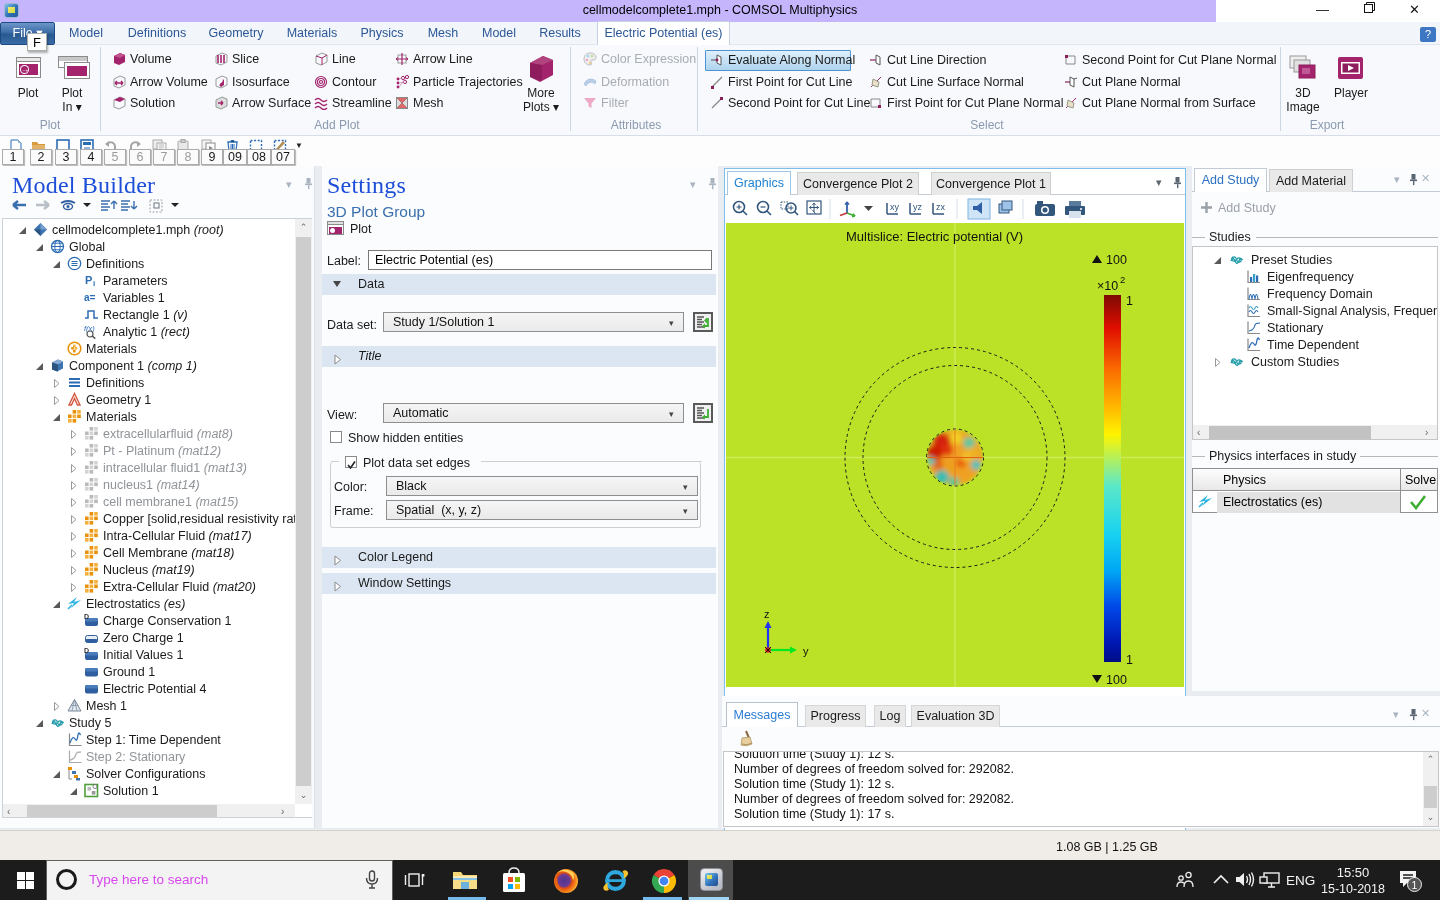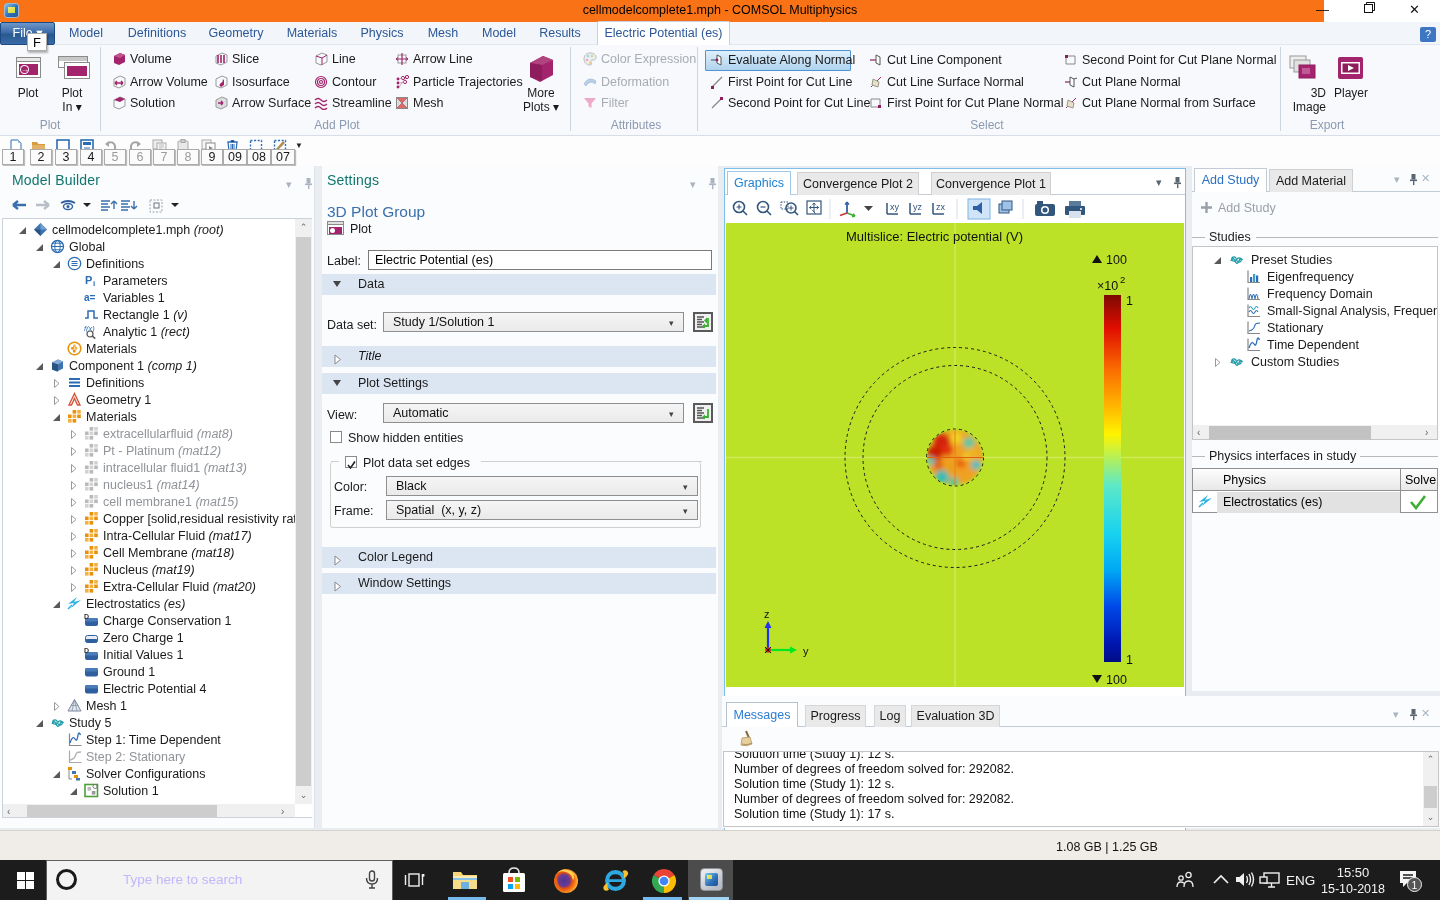--- a/index.html
+++ b/index.html
@@ -2,21 +2,21 @@
 <html><head>
 <meta charset="utf-8">
 <style>
 html,body{margin:0;padding:0;width:1440px;height:900px;overflow:hidden;
  font-family:"Liberation Sans",sans-serif;background:#fff;}
 *{box-sizing:border-box;}
 .abs{position:absolute;}
 #stage{position:relative;width:1440px;height:900px;background:#fff;}
 
 
-#titlebar{left:0;top:0;width:1324px;height:22px;background:#f97316;}
+#titlebar{left:0;top:0;width:1216px;height:22px;background:#c4b5fd;}
 #title{left:0;top:3px;width:1440px;text-align:center;font-size:12.5px;color:#000;}
 .winbtn{top:0;height:22px;width:45px;color:#111;font-size:13px;text-align:center;line-height:20px;}
 
 
 #tabrow{left:0;top:22px;width:1440px;height:23px;background:#f2f5fa;border-bottom:1px solid #e3e8f0;}
 .rtab{top:22px;height:23px;line-height:23px;font-size:12.5px;color:#2b5796;text-align:center;}
 #filebtn{left:0;top:22px;width:55px;height:23px;border-radius:2px;
  background:linear-gradient(#6d97c8 0%,#3c6ba8 45%,#28598f 55%,#3a6ba6 100%);
  border:1px solid #1d4a85;color:#fff;font-size:12.5px;text-align:center;line-height:21px;}
 #seltab{left:597px;top:21px;width:133px;height:24px;background:#fff;border:1px solid #c5d1e0;border-bottom:none;
@@ -38,21 +38,21 @@
 
 
 #qat{left:0;top:136px;width:1440px;height:30px;background:#fdfdfe;}
 .keytip{top:149px;height:16px;background:#fbfbfb;border:1px solid #ababab;box-shadow:1px 1px 1px rgba(0,0,0,.25);
  font-size:12.5px;color:#1a1a1a;text-align:center;line-height:15px;}
 .keytip.gr{color:#9b9b9b;}
 
 
 #main{left:0;top:166px;width:1440px;height:664px;background:#e9ecf1;}
 .panel{background:#fbfcfe;}
-.ptitle{font-size:14px;color:#0f766e;letter-spacing:.2px;}
+.ptitle{font-size:24px;color:#1d4ed8;letter-spacing:.2px;font-family:Liberation Serif, serif;}
 .pinic{color:#a9b4c0;font-size:11px;}
 
 
 #mb{left:0;top:0;width:315px;height:662px;border-right:1px solid #dde2ea;}
 #mbtree{left:2px;top:52px;width:310px;height:600px;background:#fff;border:1px solid #cdd2da;border-right:none;overflow:hidden;}
 .trow{position:absolute;height:17px;font-size:12.5px;color:#1a1a1a;white-space:nowrap;}
 .trow i{font-style:italic;}
 .trow.gr{color:#909499;}
 .tic{position:absolute;width:15px;height:15px;top:0px;}
 .vsb{background:#f0f0f0;}
@@ -288,21 +288,21 @@
           <path d="M2 12 L12 2" stroke="#888" stroke-width="1.2"></path>
           <rect x="10" y="1" width="3" height="3" fill="#8e1d5d"></rect>
         </svg>
         <span class="txt">Second Point for Cut Line</span>
       </div>
  <div class="abs sbtn" style="left:869px;top:9px;">
         <svg class="sicon" viewBox="0 0 14 14">
           <path d="M1 7 h6" stroke="#8e1d5d" stroke-width="1.2"></path>
           <path d="M7 2 L11 4 L11 12 L7 10 Z" fill="#fff" stroke="#555"></path>
         </svg>
-        <span class="txt">Cut Line Component</span>
+        <span class="txt">Cut Line Direction</span>
       </div>
  <div class="abs sbtn" style="left:869px;top:31px;">
         <svg class="sicon" viewBox="0 0 14 14">
           <path d="M2 12 L12 2" stroke="#a3246c" stroke-width="1"></path>
           <path d="M4 4 L10 7 L9 12 L3 10 Z" fill="#e8e0c8" stroke="#998"></path>
         </svg>
         <span class="txt">Cut Line Surface Normal</span>
       </div>
  <div class="abs sbtn" style="left:869px;top:52px;">
         <svg class="sicon" viewBox="0 0 14 14">
@@ -335,21 +335,21 @@
       </div>
 
  <div class="abs" style="left:1288px;top:9px;width:30px;height:28px;">
   <svg width="30" height="28" viewBox="0 0 30 28">
           <rect x="2" y="2" width="16" height="12" fill="#eee" stroke="#999"></rect>
           <rect x="6" y="6" width="16" height="12" fill="#e0e0e0" stroke="#999"></rect>
           <rect x="11" y="11" width="16" height="13" fill="#a3246c" stroke="#8e1d5d"></rect>
           <rect x="14" y="14" width="8" height="6" fill="#c05a96"></rect>
         </svg>
  </div>
- <div class="abs bigbtn" style="left:1280px;top:41px;text-align:right;">3D<br>Image</div>
+ <div class="abs bigbtn" style="left:1280px;top:41px;">3D<br>Image</div>
  <div class="abs" style="left:1337px;top:11px;width:27px;height:24px;">
   <svg width="27" height="24" viewBox="0 0 27 24">
           <rect x="1" y="1" width="25" height="22" rx="2" fill="#a3246c"></rect>
           <rect x="4" y="6" width="19" height="12" fill="#fff"></rect>
           <rect x="5.5" y="7.5" width="16" height="9" fill="#8e1d5d"></rect>
           <path d="M11 9 l6 3 l-6 3 Z" fill="#fff"></path>
         </svg>
  </div>
  <div class="abs bigbtn" style="left:1328px;top:41px;">Player</div>
 </div>
@@ -855,24 +855,20 @@
             <path d="M2 3 h7 M2 5.5 h5 M2 8 h7 M2 10.5 h5 M2 13 h7" stroke="#555" stroke-width="1.3"></path>
             <path d="M13 4 v8 h-4" fill="none" stroke="#3fae34" stroke-width="1.8"></path>
             <path d="M10.5 4 l3-3 3 3 Z" fill="#3fae34" transform="translate(-1,3) rotate(-90 13 4)"></path>
             <path d="M7 12 l3 -2.5 v5 Z" fill="#3fae34"></path>
           </svg></div>
   <div class="abs secbar" style="top:180px;">
           <span style="position:absolute;left:11px;top:5px;"><svg width="9" height="11" viewBox="0 0 9 11">
               <path d="M2 1 L7.5 5.5 L2 10 Z" fill="#fff" stroke="#8a8a8a"></path>
             </svg></span>
           <span style="position:absolute;left:36px;font-style:italic;">Title</span>
-        </div>
-  <div class="abs secbar" style="top:207px;">
-          <span style="position:absolute;left:11px;top:7px;width:0;height:0;border-left:4.5px solid transparent;border-right:4.5px solid transparent;border-top:6px solid #444;"></span>
-          <span style="position:absolute;left:36px;">Plot Settings</span>
         </div>
   <div class="abs flbl" style="left:5px;top:242px;">View:</div>
   <div class="abs combo" style="left:61px;top:237px;width:301px;height:20px;">Automatic<span class="da">▾</span></div>
   <div class="abs sqbtn" style="left:371px;top:237px;"><svg width="16" height="16" viewBox="0 0 16 16">
             <path d="M2 3 h7 M2 5.5 h5 M2 8 h7 M2 10.5 h5 M2 13 h7" stroke="#555" stroke-width="1.3"></path>
             <path d="M13 4 v8 h-4" fill="none" stroke="#3fae34" stroke-width="1.8"></path>
             <path d="M7 12 l3 -2.5 v5 Z" fill="#3fae34"></path>
           </svg></div>
   <div class="abs" style="left:8px;top:265px;width:12px;height:12px;background:#fff;border:1px solid #8a8a8a;"></div>
   <div class="abs flbl" style="left:26px;top:265px;">Show hidden entities</div>
@@ -1193,21 +1189,21 @@
 
 <div class="abs" id="taskbar">
  <svg class="abs" style="left:17px;top:12px;" width="17" height="17" viewBox="0 0 17 17">
         <rect x="0" y="0" width="8" height="8" fill="#fff"></rect>
         <rect x="9" y="0" width="8" height="8" fill="#fff"></rect>
         <rect x="0" y="9" width="8" height="8" fill="#fff"></rect>
         <rect x="9" y="9" width="8" height="8" fill="#fff"></rect>
       </svg>
  <div class="abs" style="left:46px;top:0;width:347px;height:40px;background:#f3f3f3;border:1px solid #5e5e5e;border-bottom:none;"></div>
  <div class="abs" style="left:56px;top:9px;width:21px;height:21px;border-radius:50%;border:3px solid #1a1a1a;"></div>
- <div class="abs" style="left:89px;top:12px;font-size:13.5px;color:#c4b5fd;margin-left:34px;">Type here to search</div>
+ <div class="abs" style="left:89px;top:12px;font-size:13.5px;color:#d946ef;">Type here to search</div>
  <svg class="abs" style="left:364px;top:10px;" width="16" height="20" viewBox="0 0 16 20">
         <rect x="5.5" y="1" width="5" height="10" rx="2.5" fill="none" stroke="#444" stroke-width="1.4"></rect>
         <path d="M2.5 8 q0 6 5.5 6 q5.5 0 5.5 -6 M8 14 v3.5 M5 18 h6" fill="none" stroke="#444" stroke-width="1.4"></path>
       </svg>
  <svg class="abs" style="left:404px;top:10px;" width="22" height="20" viewBox="0 0 22 20">
         <g fill="none" stroke="#f0f0f0" stroke-width="1.4">
           <rect x="5" y="4" width="10" height="12"></rect>
           <path d="M1.5 5 v10 M18.5 5 v10"></path>
         </g>
         <rect x="17.8" y="4" width="2.6" height="2.6" fill="#f0f0f0"></rect>

